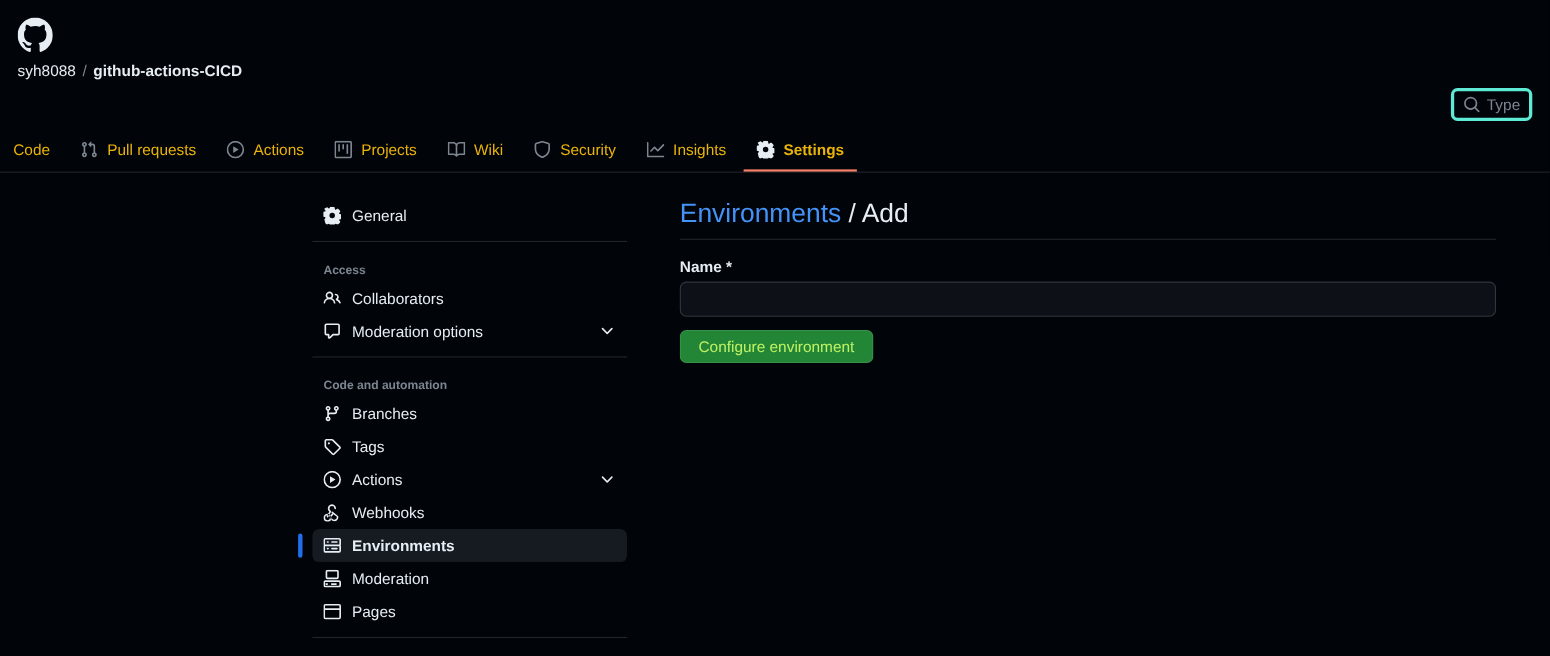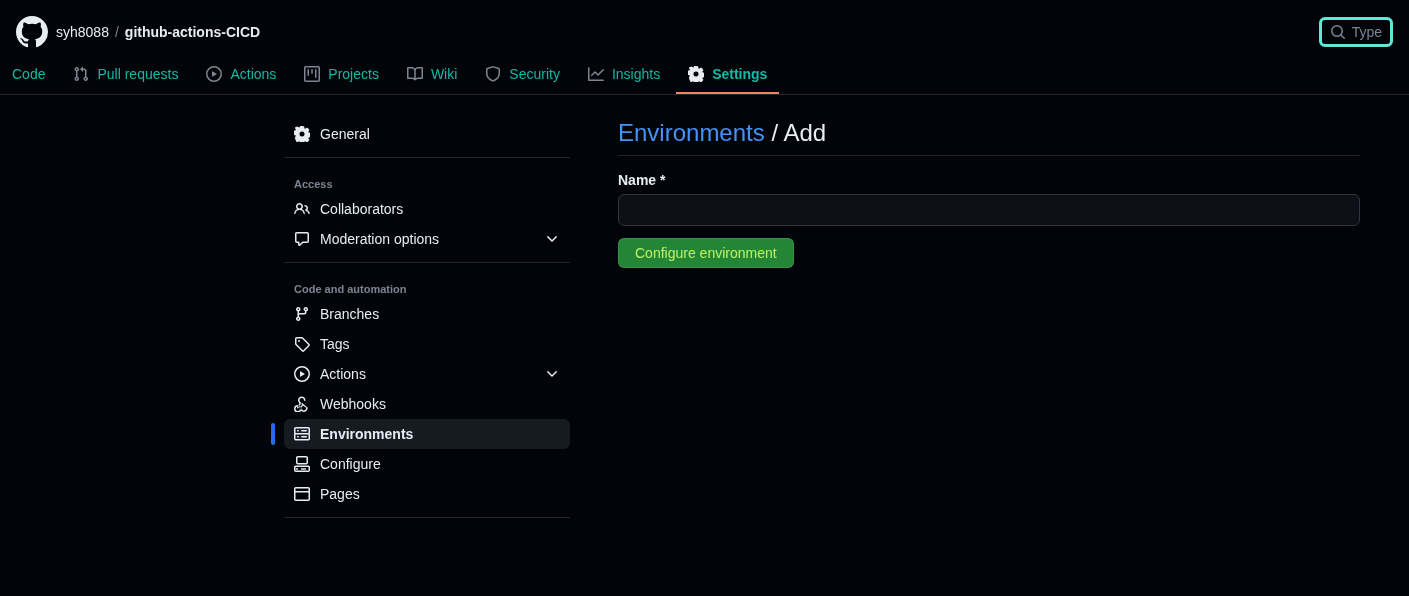--- a/index.html
+++ b/index.html
@@ -11,23 +11,23 @@
       background: #010409;
       color: #e6edf3;
       font-family: -apple-system, BlinkMacSystemFont, "Segoe UI", Helvetica, Arial, sans-serif;
       font-size: 14px;
       width: 1409px;
       height: 596px;
       overflow: hidden;
     }
     .header {
       display: flex;
-      align-items: center;
       padding: 16px 16px 8px 16px;
       gap: 8px;
+      flex-direction: column;
     }
     .logo {
       width: 32px;
       height: 32px;
       display: flex;
       align-items: center;
       justify-content: center;
     }
     .breadcrumb {
       display: flex;
@@ -61,21 +61,21 @@
       align-items: center;
       padding: 0 0 0 0;
       border-bottom: 1px solid #21262d;
       gap: 4px;
     }
     .tab {
       display: flex;
       align-items: center;
       gap: 8px;
       padding: 10px 12px;
-      color: #14b8a6;
+      color: #eab308;
       cursor: pointer;
       border-bottom: 2px solid transparent;
       font-size: 14px;
     }
     .tab.active {
       border-bottom: 2px solid #f78166;
       font-weight: 600;
     }
     .tab svg {
       color: #7d8590;
@@ -352,21 +352,21 @@
           </svg>
         </span>
       <span>Environments</span>
     </div>
     <div class="sidebar-item">
       <span class="icon">
           <svg width="16" height="16" viewBox="0 0 16 16">
             <path d="M0 11.25c0-.966.784-1.75 1.75-1.75h12.5c.966 0 1.75.784 1.75 1.75v3A1.75 1.75 0 0114.25 16H1.75A1.75 1.75 0 010 14.25zm2-9.5C2 .784 2.784 0 3.75 0h8.5C13.216 0 14 .784 14 1.75v5a1.75 1.75 0 01-1.75 1.75h-8.5A1.75 1.75 0 012 6.75zm1.75-.25a.25.25 0 00-.25.25v5c0 .138.112.25.25.25h8.5a.25.25 0 00.25-.25v-5a.25.25 0 00-.25-.25zm-2 9.5a.25.25 0 00-.25.25v3c0 .138.112.25.25.25h12.5a.25.25 0 00.25-.25v-3a.25.25 0 00-.25-.25zm0 2a.75.75 0 01.75-.75h1a.75.75 0 010 1.5h-1a.75.75 0 01-.75-.75zm5 0a.75.75 0 01.75-.75h4a.75.75 0 010 1.5h-4a.75.75 0 01-.75-.75z"></path>
           </svg>
         </span>
-      <span>Configure</span>
+      <span>Moderation</span>
     </div>
     <div class="sidebar-item">
       <span class="icon">
           <svg width="16" height="16" viewBox="0 0 16 16">
             <path d="M0 2.75C0 1.784.784 1 1.75 1h12.5c.966 0 1.75.784 1.75 1.75v10.5A1.75 1.75 0 0114.25 15H1.75A1.75 1.75 0 010 13.25zm1.75-.25a.25.25 0 00-.25.25V5h13V2.75a.25.25 0 00-.25-.25zm12.5 11a.25.25 0 00.25-.25V6.5h-13v6.75c0 .138.112.25.25.25z"></path>
           </svg>
         </span>
       <span>Pages</span>
     </div>
     <div class="sidebar-divider"></div>

